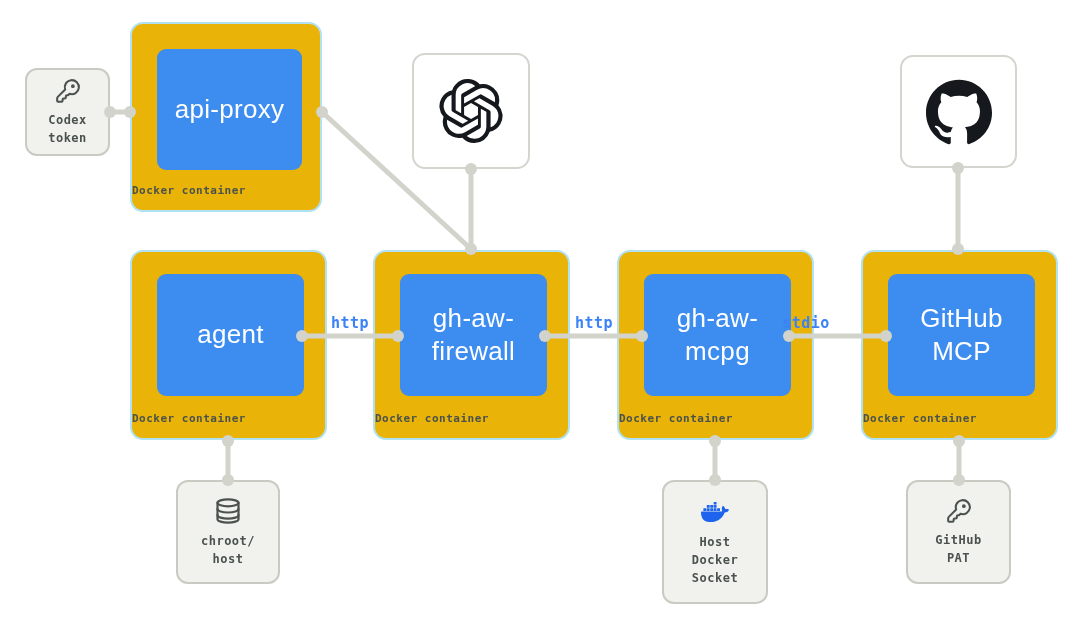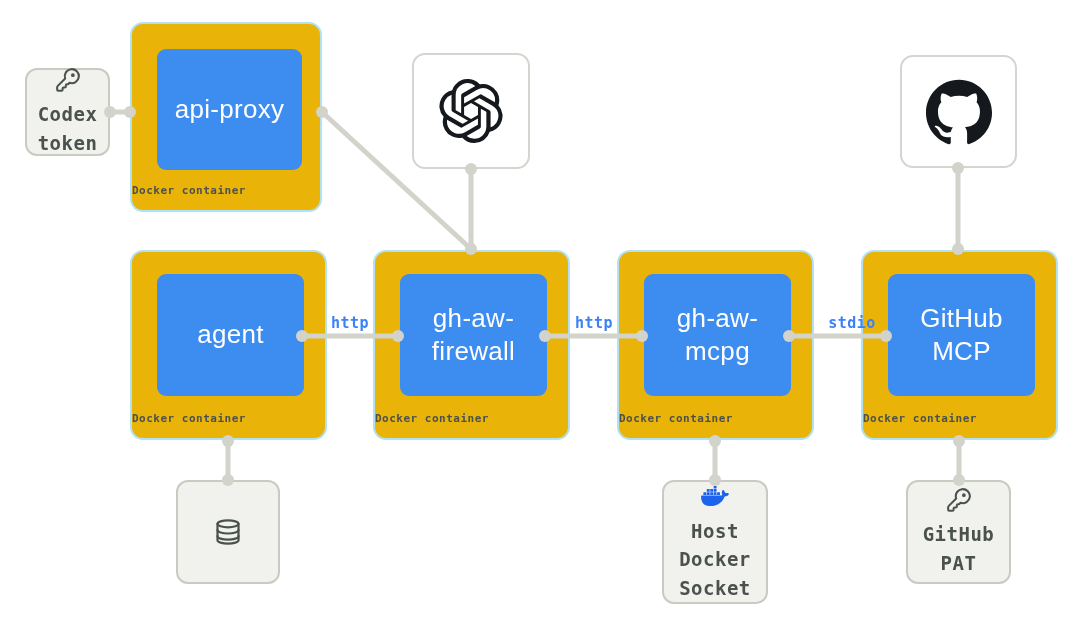--- a/index.html
+++ b/index.html
@@ -56,21 +56,21 @@
     border-radius: 12px;
     box-sizing: border-box;
     display: flex;
     flex-direction: column;
     align-items: center;
     justify-content: center;
     gap: 7px;
     color: #4b524d;
   }
   .rbox .rlabel {
-    font-size: 19px;
+    font-size: 12px;
     font-weight: 600;
     letter-spacing: 0.5px;
     line-height: 1.5;
     text-align: center;
     white-space: pre-line;
   }
   .rbox .ricon { display: flex; align-items: center; justify-content: center; }
 
   
   .lbox {
@@ -174,20 +174,22 @@
 
   <div class="rbox" style="left:176px; top:480px; width:104px; height:104px;">
     <span class="ricon">
       <svg width="28" height="28" viewBox="0 0 24 24" fill="none" stroke="#4b524d" stroke-width="1.9" stroke-linecap="round" stroke-linejoin="round">
         <ellipse cx="12" cy="5" rx="9" ry="3"></ellipse>
         <path d="M3 5v14a9 3 0 0 0 18 0V5"></path>
         <path d="M3 10.3a9 3 0 0 0 18 0"></path>
         <path d="M3 15.6a9 3 0 0 0 18 0"></path>
       </svg>
     </span>
+    <span class="rlabel">chroot/
+host</span>
   </div>
 
   <div class="rbox" style="left:662px; top:480px; width:106px; height:124px;">
     <span class="ricon">
       <svg width="36" height="28" viewBox="0 0 24 24" fill="#1d63ed">
         <path d="M13.983 11.078h2.119a.186.186 0 0 0 .186-.185V9.006a.186.186 0 0 0-.186-.186h-2.119a.185.185 0 0 0-.185.185v1.888c0 .102.083.185.185.185m-2.954-5.43h2.118a.186.186 0 0 0 .186-.186V3.574a.186.186 0 0 0-.186-.185h-2.118a.185.185 0 0 0-.185.185v1.888c0 .102.082.185.185.185m0 2.716h2.118a.187.187 0 0 0 .186-.186V6.29a.186.186 0 0 0-.186-.185h-2.118a.185.185 0 0 0-.185.185v1.887c0 .102.082.185.185.186m-2.93 0h2.12a.186.186 0 0 0 .184-.186V6.29a.185.185 0 0 0-.185-.185H8.1a.185.185 0 0 0-.185.185v1.887c0 .102.083.185.185.186m-2.964 0h2.119a.186.186 0 0 0 .185-.186V6.29a.185.185 0 0 0-.185-.185H5.136a.186.186 0 0 0-.186.185v1.887c0 .102.084.185.186.186m5.893 2.715h2.118a.186.186 0 0 0 .186-.185V9.006a.186.186 0 0 0-.186-.186h-2.118a.185.185 0 0 0-.185.185v1.888c0 .102.082.185.185.185m-2.93 0h2.12a.185.185 0 0 0 .184-.185V9.006a.185.185 0 0 0-.184-.186h-2.12a.185.185 0 0 0-.184.185v1.888c0 .102.083.185.185.185m-2.964 0h2.119a.185.185 0 0 0 .185-.185V9.006a.185.185 0 0 0-.184-.186h-2.12a.186.186 0 0 0-.186.186v1.887c0 .102.084.185.186.185m-2.92 0h2.12a.185.185 0 0 0 .184-.185V9.006a.185.185 0 0 0-.184-.186h-2.12a.185.185 0 0 0-.184.185v1.888c0 .102.082.185.185.185M23.763 9.89c-.065-.051-.672-.51-1.954-.51-.338.001-.676.03-1.01.087-.248-1.7-1.653-2.53-1.716-2.566l-.344-.199-.226.327c-.284.438-.49.922-.612 1.43-.23.97-.09 1.882.403 2.661-.595.332-1.55.413-1.744.42H.751a.751.751 0 0 0-.75.748 11.376 11.376 0 0 0 .692 4.062c.545 1.428 1.355 2.48 2.41 3.124 1.18.723 3.1 1.137 5.275 1.137.983.003 1.963-.086 2.93-.266a12.248 12.248 0 0 0 3.823-1.389c.98-.567 1.86-1.288 2.61-2.136 1.252-1.418 1.998-2.997 2.553-4.4h.221c1.372 0 2.215-.549 2.68-1.009.309-.293.55-.65.707-1.046l.098-.288Z"></path>
       </svg>
     </span>
     <span class="rlabel">Host
 Docker
@@ -200,21 +202,21 @@
         <path d="M2.586 17.414A2 2 0 0 0 2 18.828V21a1 1 0 0 0 1 1h3a1 1 0 0 0 1-1v-1a1 1 0 0 1 1-1h1a1 1 0 0 0 1-1v-1a1 1 0 0 1 1-1h.172a2 2 0 0 0 1.414-.586l.814-.814a6.5 6.5 0 1 0-4-4z"></path>
         <circle cx="16.5" cy="7.5" r=".8"></circle>
       </svg>
     </span>
     <span class="rlabel">GitHub
 PAT</span>
   </div>
 
   <div class="edge-label" style="left:350px; top:314px;">http</div>
   <div class="edge-label" style="left:594px; top:314px;">http</div>
-  <div class="edge-label" style="left:852px; top:314px;">stdio</div>
+  <div class="edge-label" style="left:806px; top:314px;">stdio</div>
 
   <svg class="overlay" width="1080" height="628" viewBox="0 0 1080 628">
     <g stroke="#d2d3cb" stroke-width="5" stroke-linecap="round" fill="none">
       <line x1="110" y1="112" x2="130" y2="112"></line>
       <line x1="322" y1="112" x2="471" y2="249"></line>
       <line x1="471" y1="169" x2="471" y2="249"></line>
       <line x1="958" y1="168" x2="958" y2="249"></line>
       <line x1="302" y1="336" x2="398" y2="336"></line>
       <line x1="545" y1="336" x2="642" y2="336"></line>
       <line x1="789" y1="336" x2="886" y2="336"></line>

